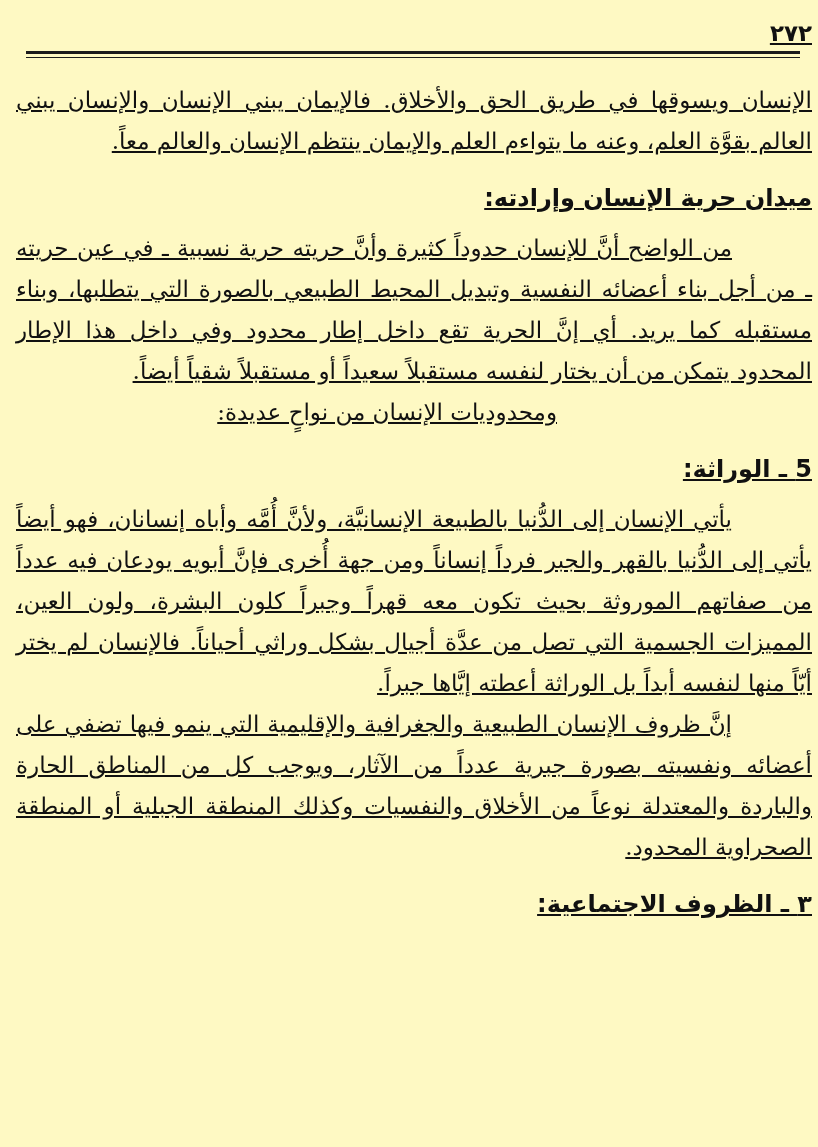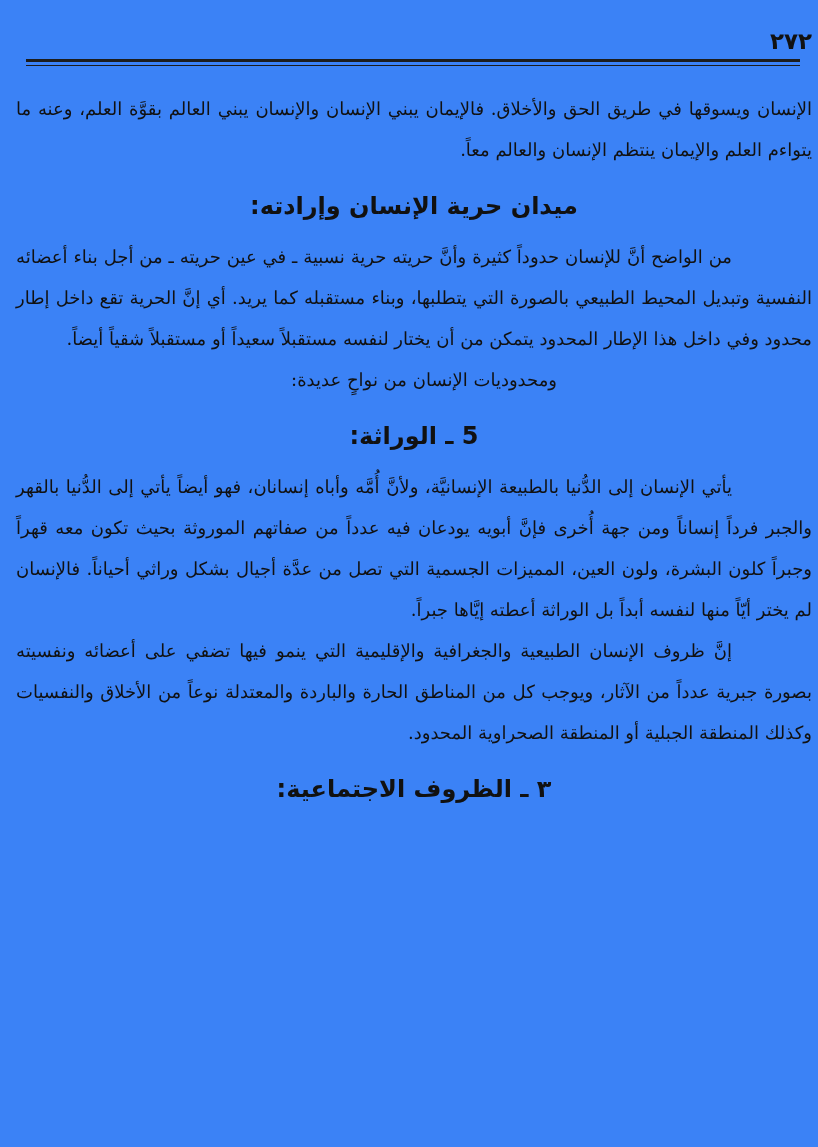--- a/index.html
+++ b/index.html
@@ -10,24 +10,25 @@
   body {
     width: 818px;
     height: 1147px;
     font-family: "DejaVu Serif", "Liberation Serif", serif;
     color: #111;
   }
   .page {
     width: 818px;
     height: 1147px;
     box-sizing: border-box;
-    background: #3b82f6;
+    background: #fef9c3;
     direction: rtl;
-    padding: 28px 6px 0 16px;
+    padding: 20px 6px 0 16px;
     overflow: hidden;
+    text-decoration: underline;
   }
   .header-row {
     display: flex;
     justify-content: space-between;
     align-items: baseline;
   }
   .book-title {
     font-family: "DejaVu Sans", "Liberation Sans", sans-serif;
     font-weight: bold;
     font-size: 20px;
@@ -47,38 +48,38 @@
     height: 3px;
     border-top: 3px solid #1c1c1c;
     border-bottom: 1px solid #1c1c1c;
     margin: 5px 12px 0 10px;
   }
   .page-body {
     padding-top: 22px;
   }
   p.para {
     margin: 0;
-    font-size: 18px;
+    font-size: 23px;
     line-height: 41px;
     text-align: justify;
     text-justify: inter-word;
   }
   p.para.indent {
     text-indent: 80px;
   }
   p.para.lead-in {
     text-indent: 255px;
   }
   h2.heading {
     font-family: "DejaVu Sans", "Liberation Sans", sans-serif;
     font-weight: bold;
     font-size: 24px;
     line-height: 40px;
     margin: 16px 0 10px 0;
-    text-align: center;
+    text-align: right;
   }
 </style>
 </head>
 <body>
 
 <div class="page">
 
   <header>
     <div class="header-row">
       <span class="page-number">٢٧٢</span>

